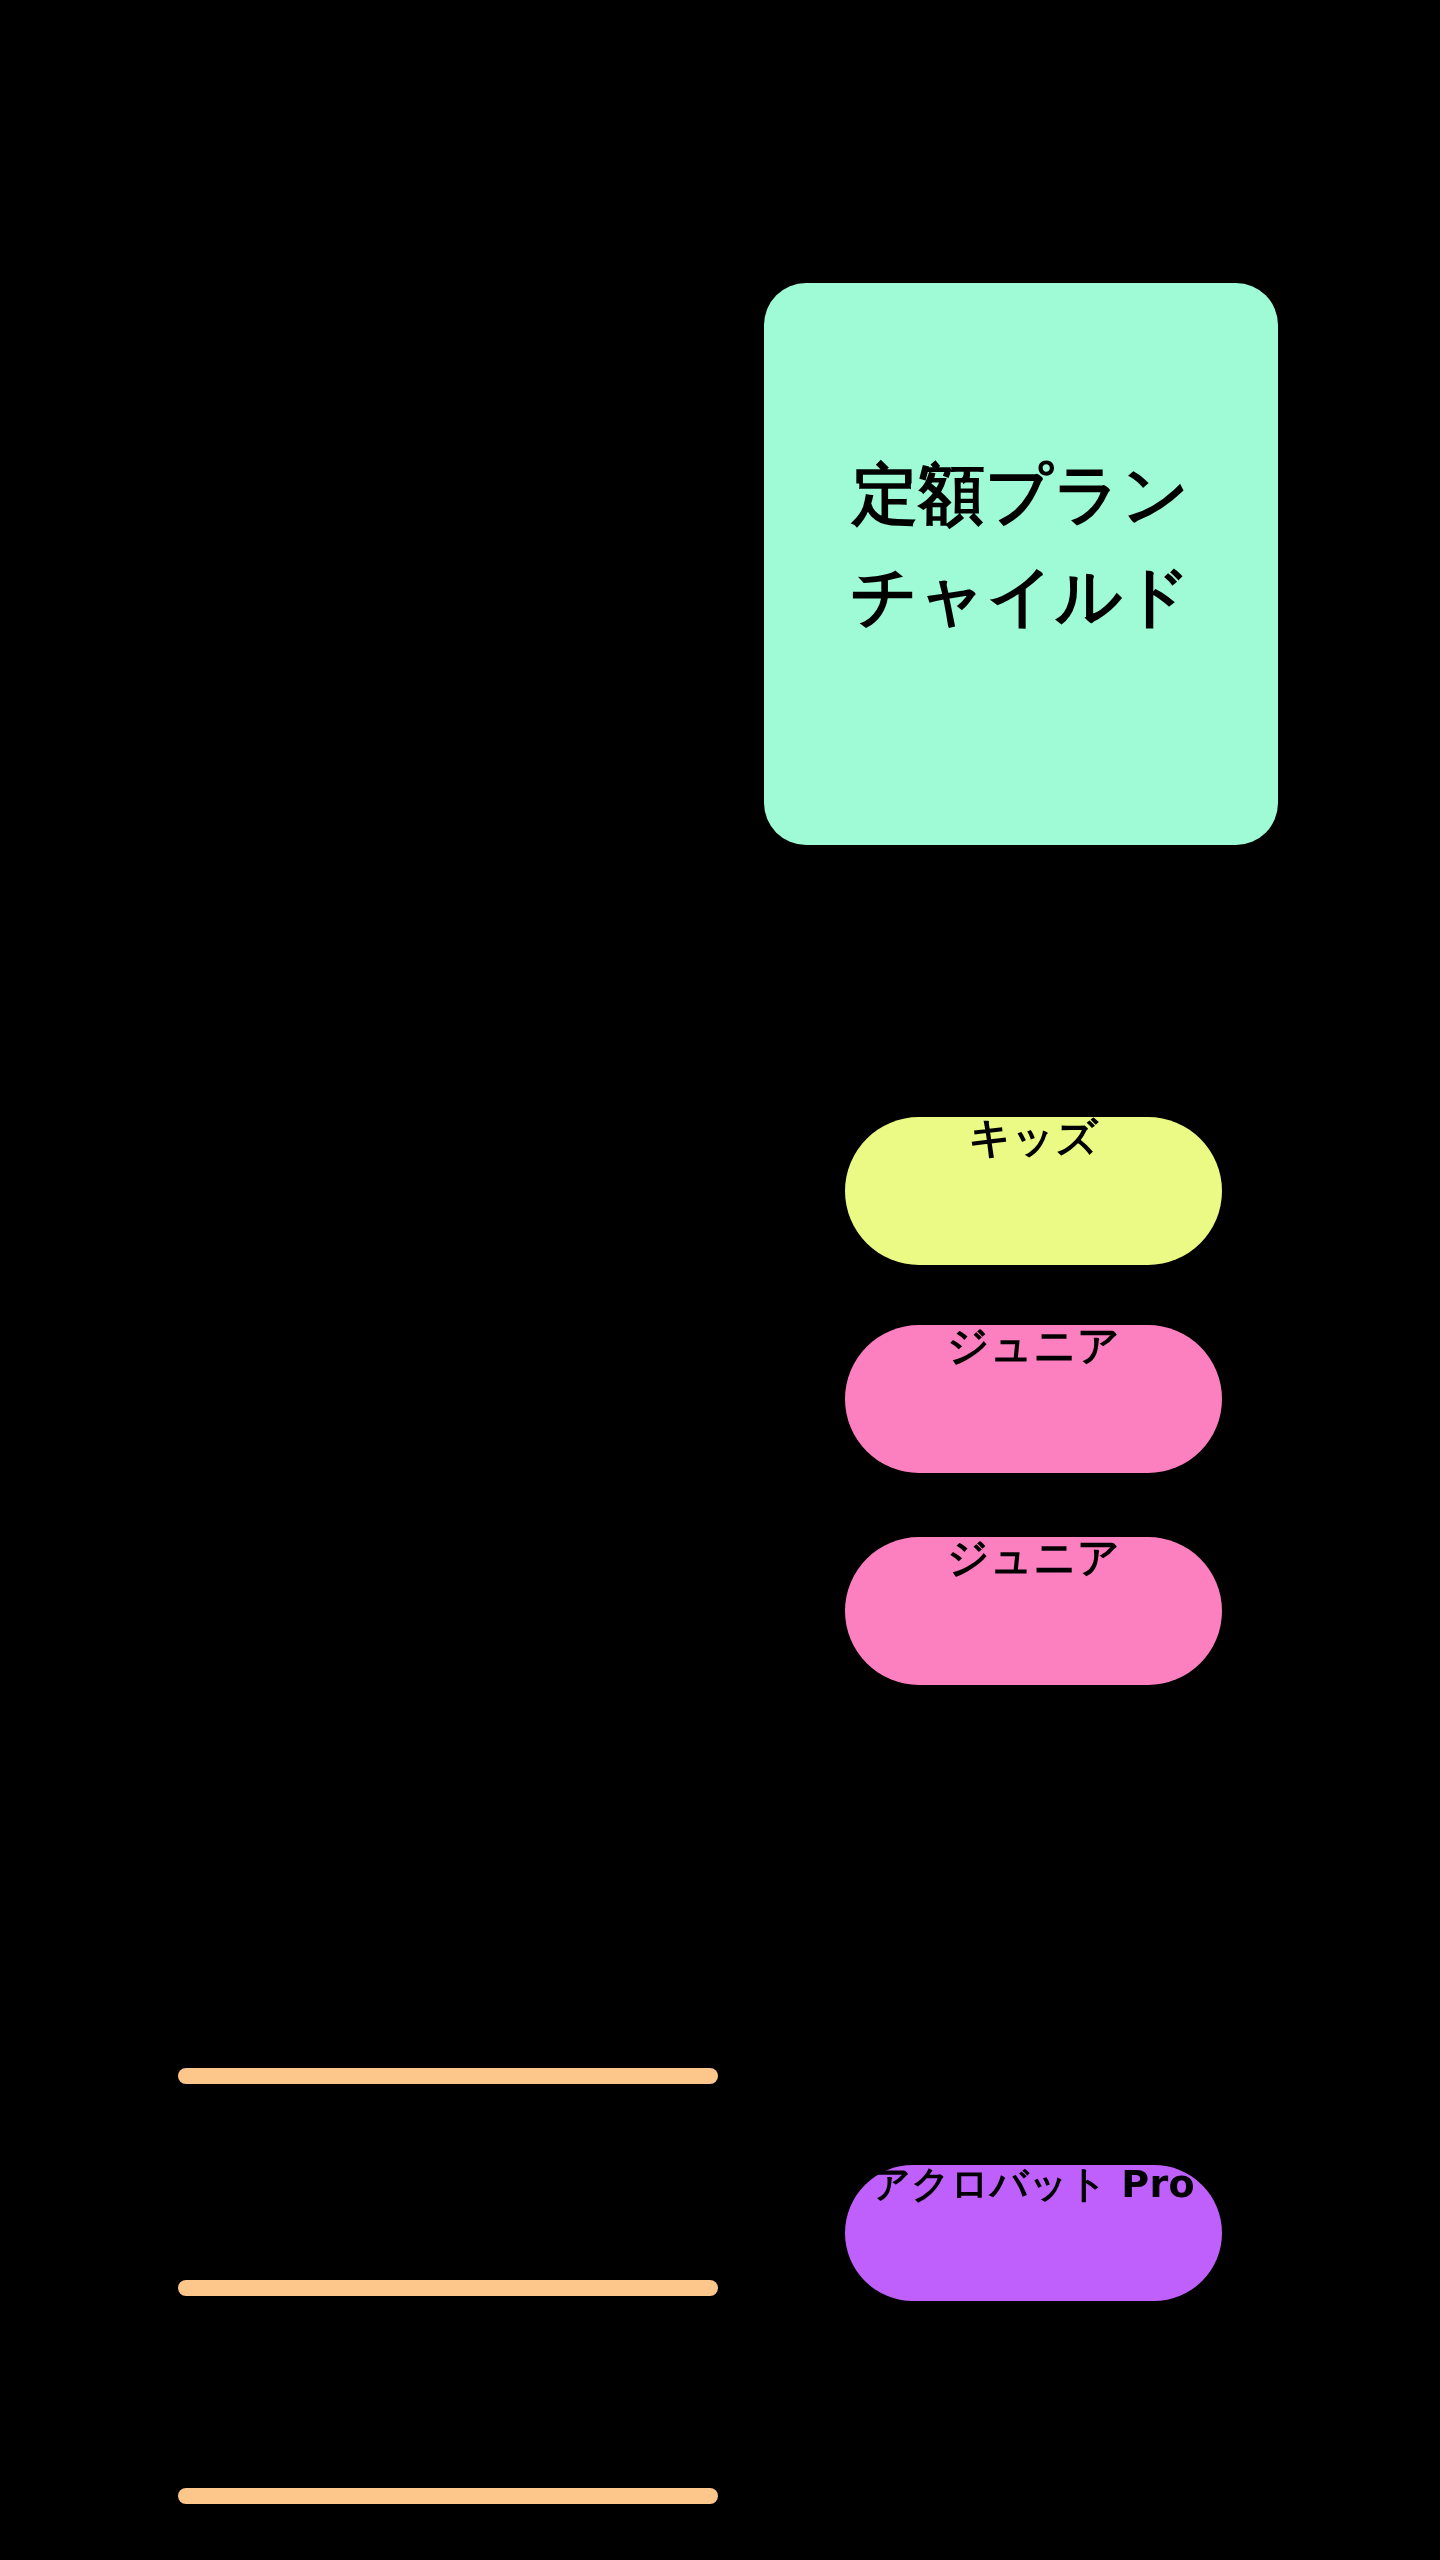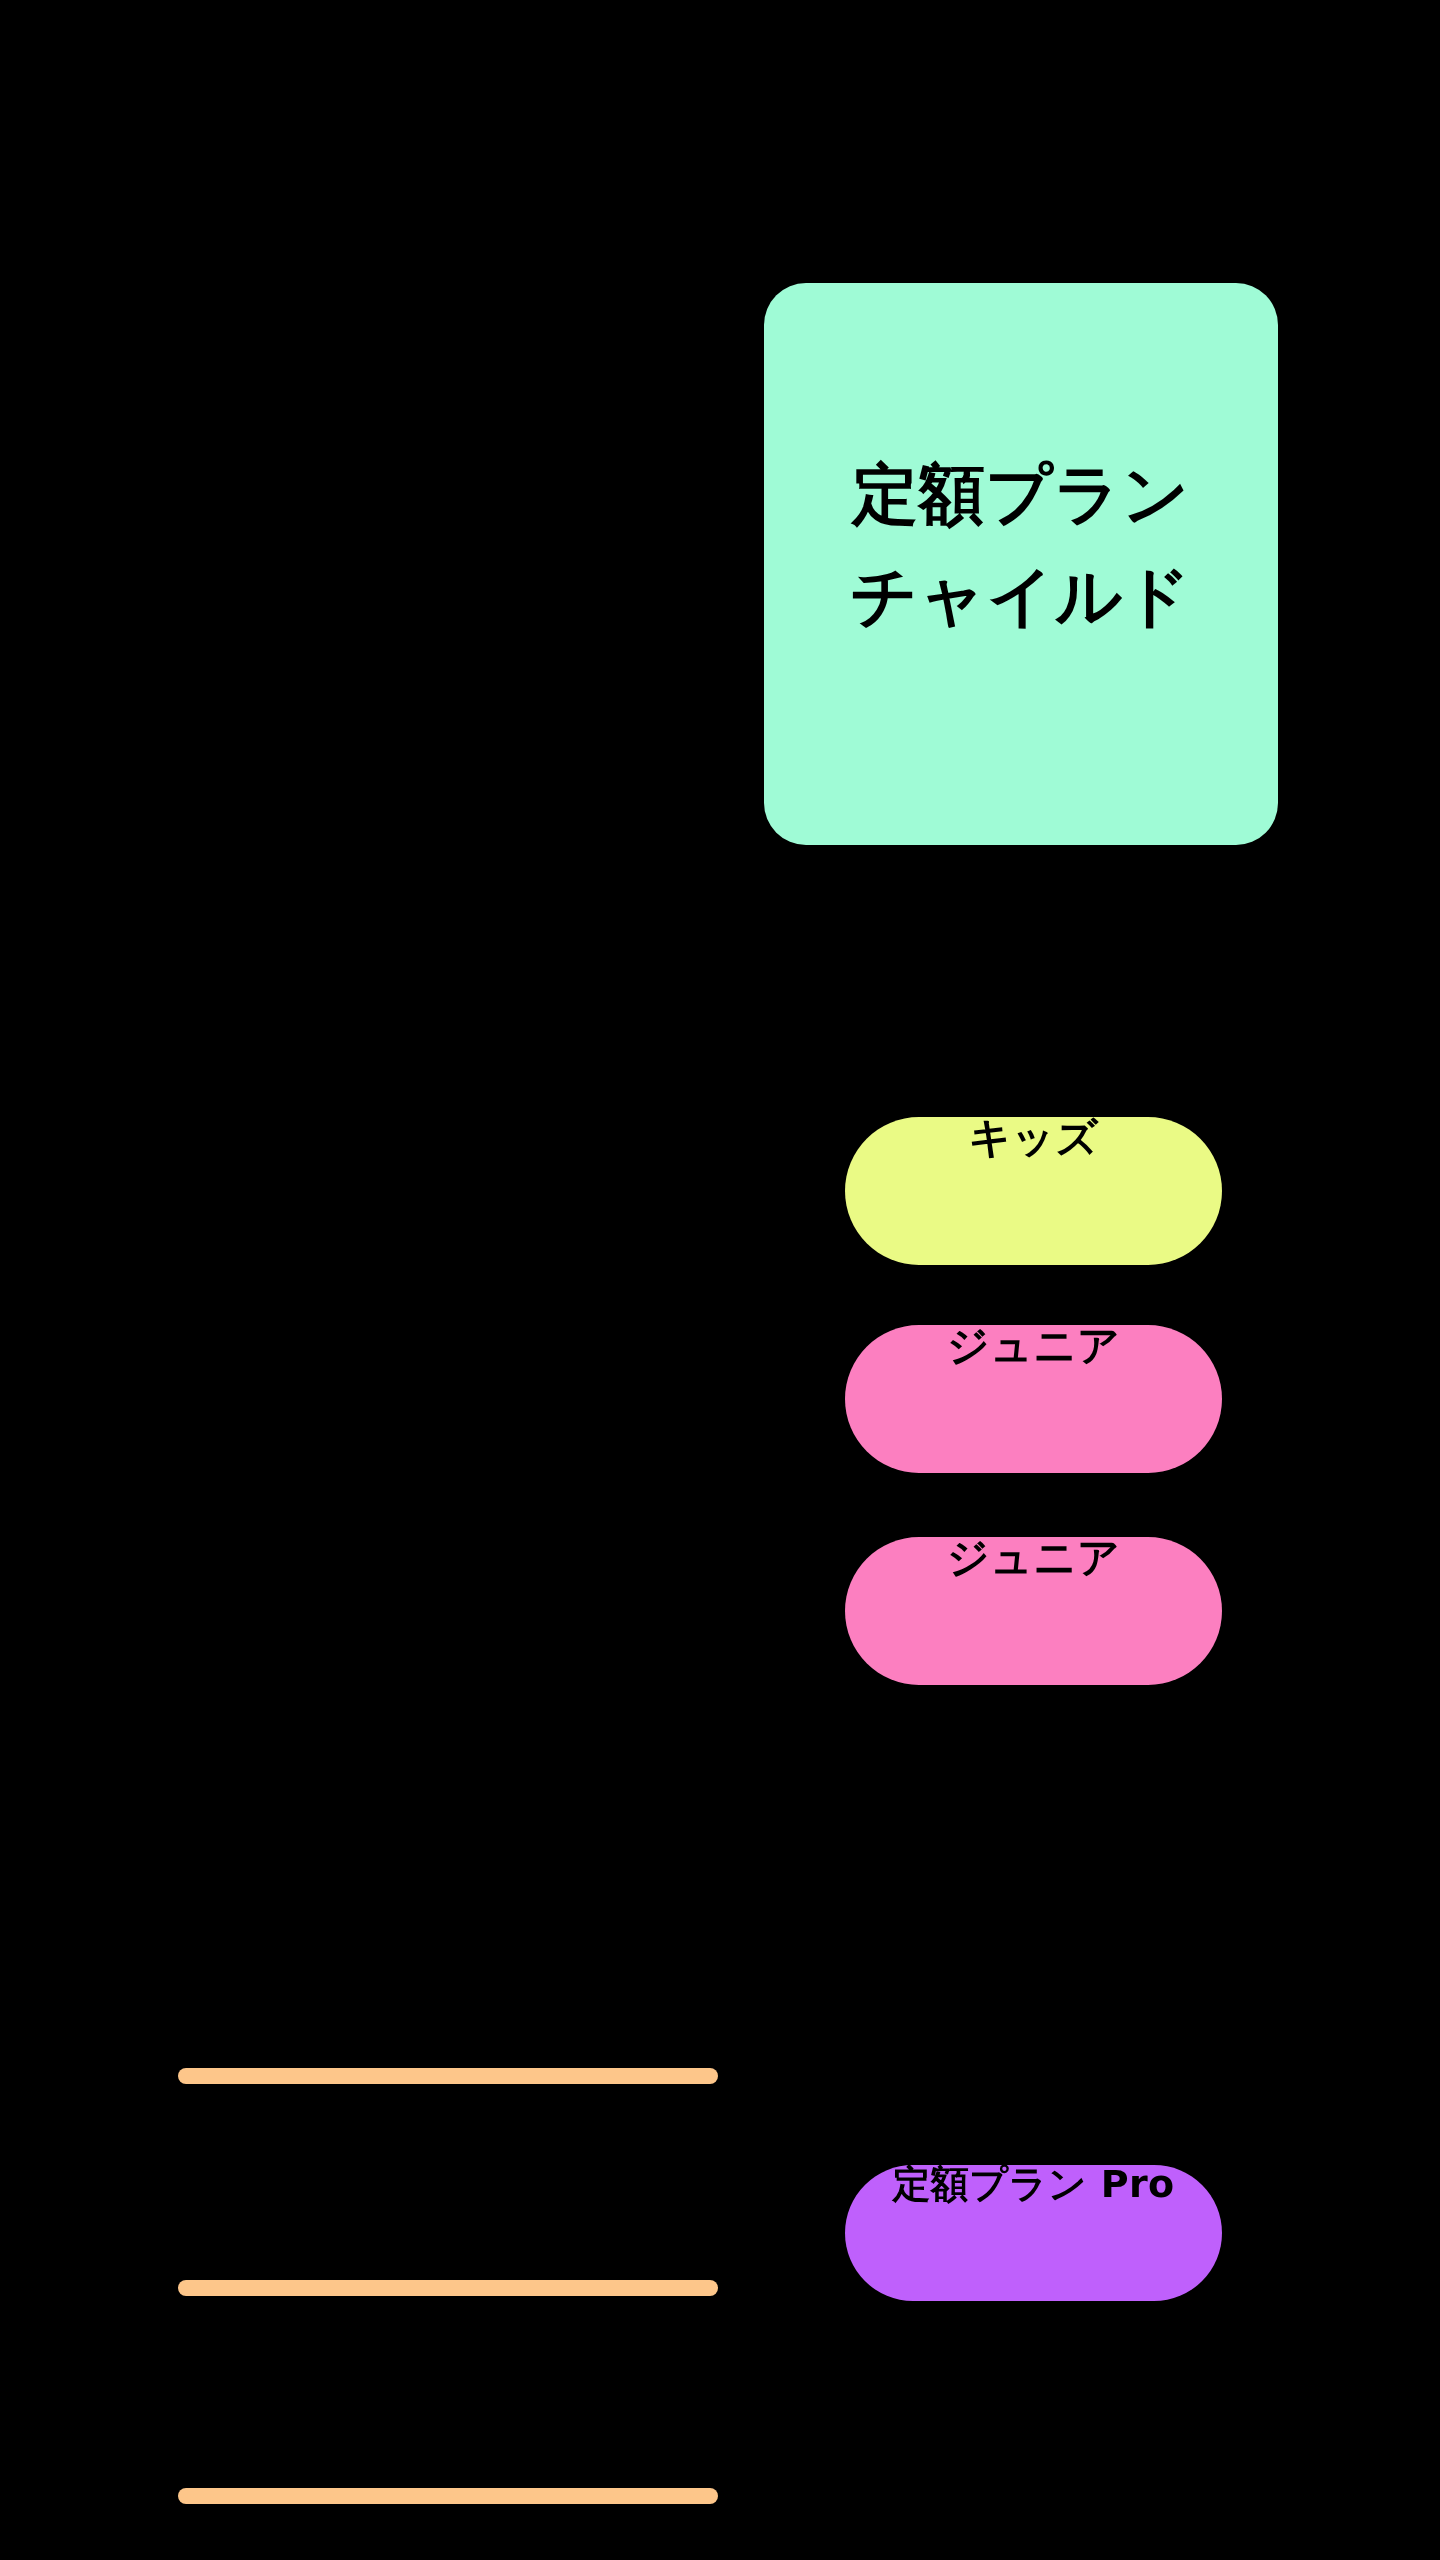--- a/index.html
+++ b/index.html
@@ -107,20 +107,20 @@
 
   <div class="chip junior-a">
     <span class="chip-label">ジュニア</span>
   </div>
 
   <div class="chip junior-b">
     <span class="chip-label">ジュニア</span>
   </div>
 
   <div class="chip acro">
-    <span class="chip-label">定額プラン Pro</span>
+    <span class="chip-label">アクロバット Pro</span>
   </div>
 
   <div class="bar b1"></div>
   <div class="bar b2"></div>
   <div class="bar b3"></div>
 
 </div>
 
 </body></html>

